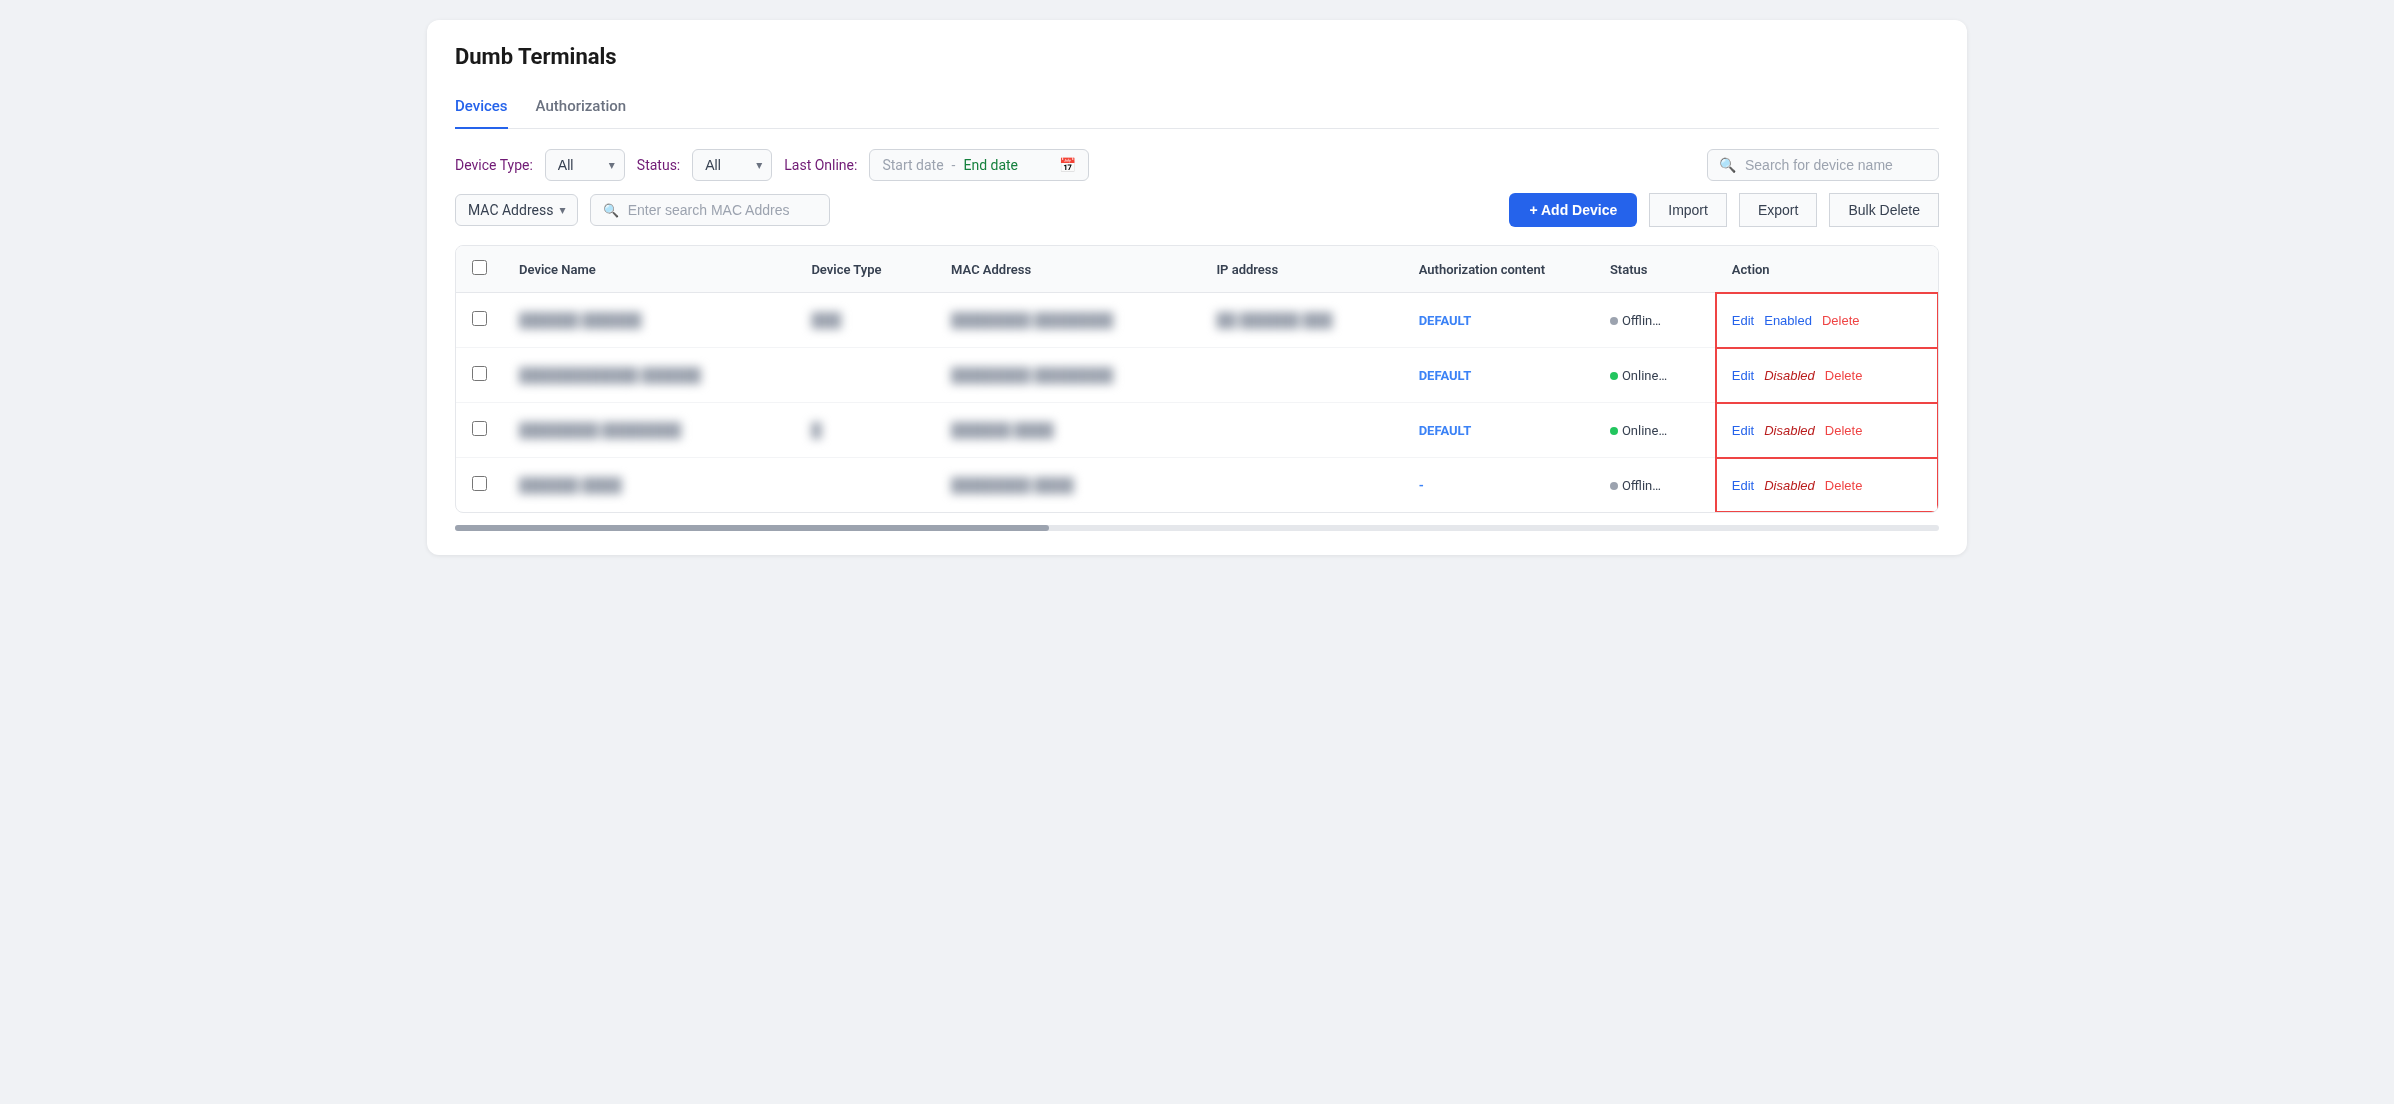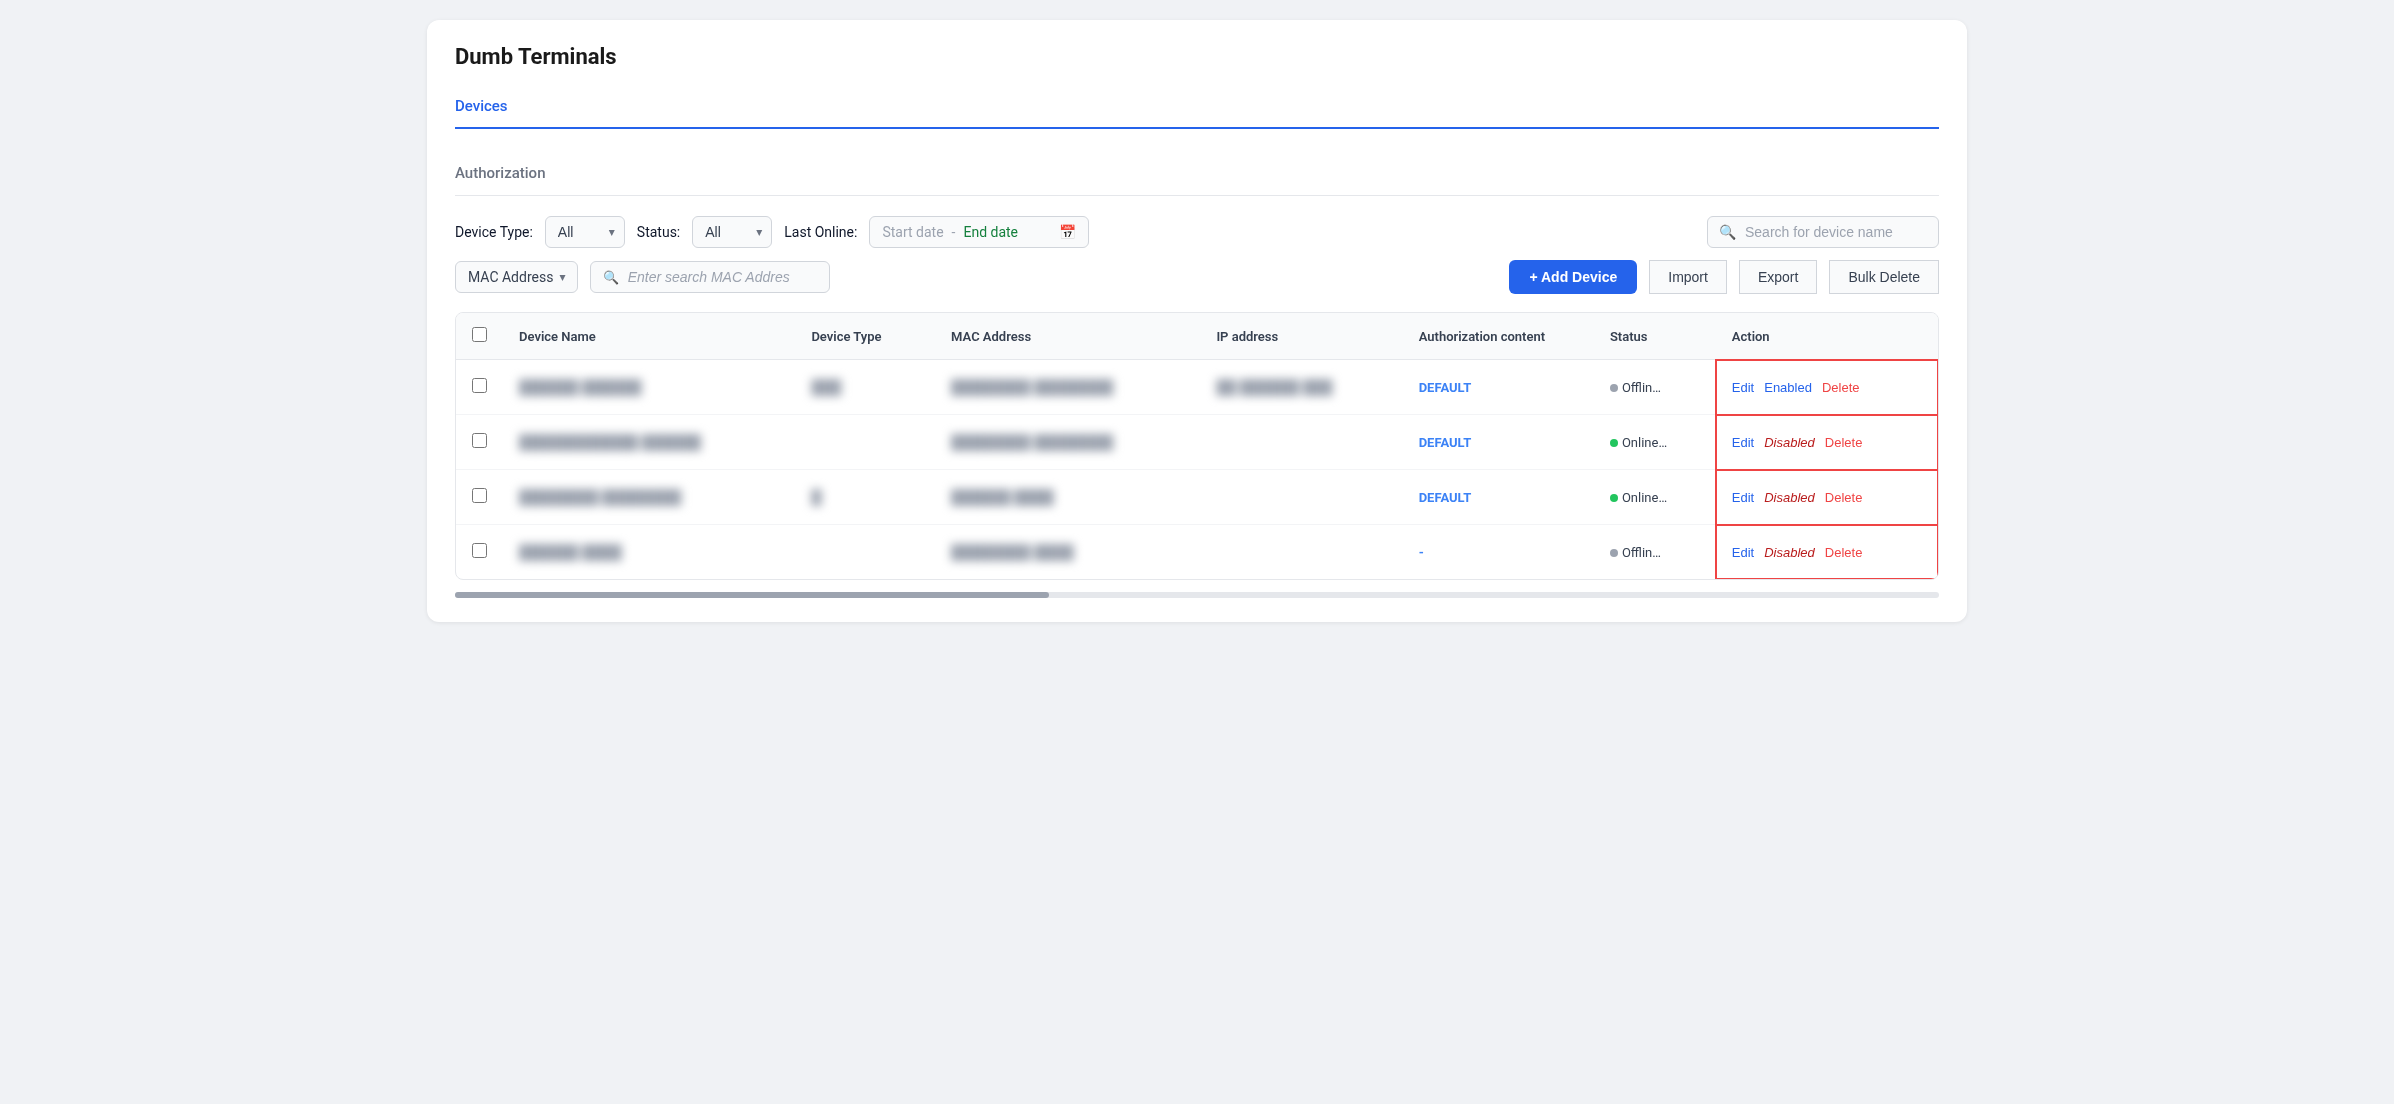--- a/index.html
+++ b/index.html
@@ -22,21 +22,20 @@
       font-weight: 700;
       color: #1a1a1a;
       margin-bottom: 20px;
     }
     
     .tabs {
       display: flex;
       border-bottom: 1px solid #e5e7eb;
       margin-bottom: 20px;
       gap: 28px;
-      flex-direction: column;
     }
     .tab {
       padding: 8px 0 12px;
       font-size: 15px;
       cursor: pointer;
       color: #6b7280;
       border-bottom: 2px solid transparent;
       margin-bottom: -1px;
       font-weight: 500;
     }
@@ -47,21 +46,21 @@
     
     .filters-row {
       display: flex;
       align-items: center;
       gap: 12px;
       margin-bottom: 12px;
       flex-wrap: wrap;
     }
     .filter-label {
       font-size: 14px;
-      color: #0f172a;
+      color: #701a75;
       white-space: nowrap;
     }
     .select-wrapper {
       position: relative;
       display: inline-flex;
       align-items: center;
     }
     .filter-select {
       appearance: none;
       background: #f9fafb;
@@ -146,21 +145,20 @@
       font-size: 14px;
       color: #9ca3af;
     }
     .mac-search input {
       border: none;
       background: transparent;
       outline: none;
       font-size: 14px;
       color: #0f766e;
       width: 100%;
-      font-style: italic;
     }
     .mac-search input::placeholder { color: #9ca3af; }
     .btn-add {
       display: flex;
       align-items: center;
       gap: 8px;
       background: #2563eb;
       color: #fff;
       border: none;
       border-radius: 6px;

